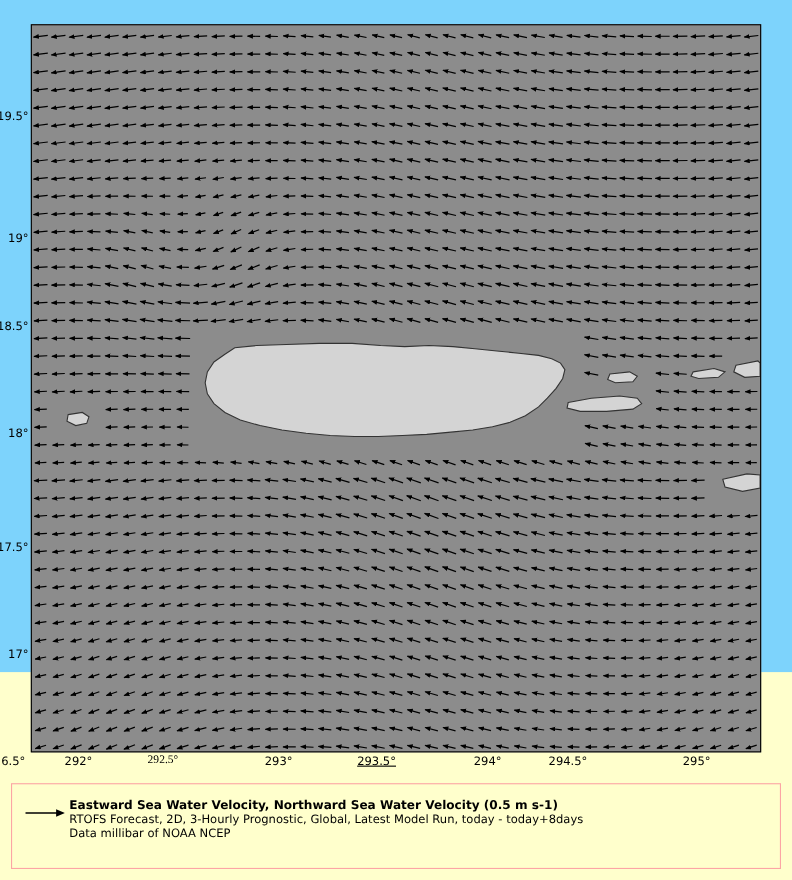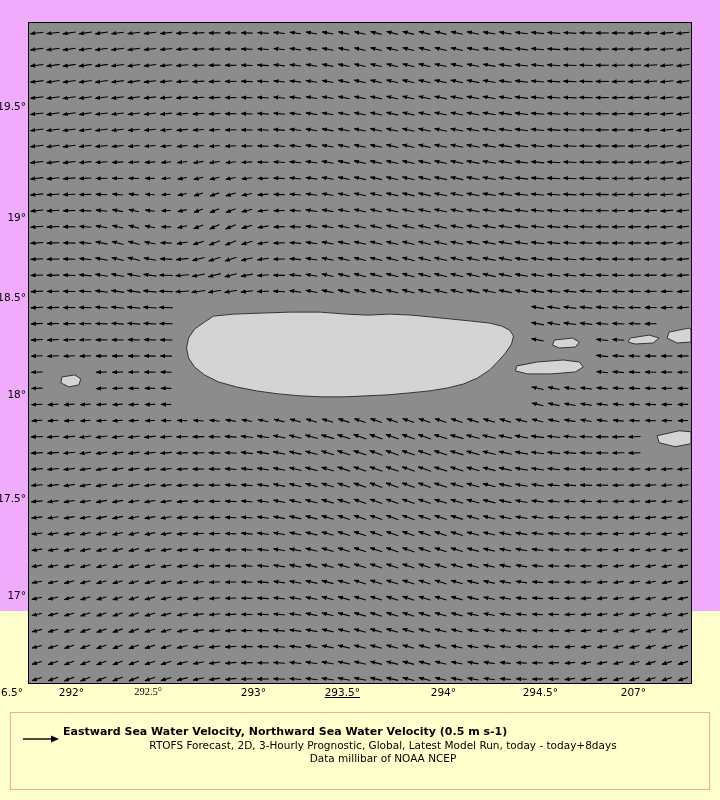--- a/index.html
+++ b/index.html
@@ -10,21 +10,21 @@
   body {
     width: 720px;
     height: 800px;
     font-family: "DejaVu Sans", "Liberation Sans", sans-serif;
     overflow: hidden;
   }
   #page {
     position: relative;
     width: 720px;
     height: 611px;
-    background: #f0abfc;
+    background: #7dd3fc;
   }
 
   
   #map-panel {
     position: absolute;
     left: 28px;
     top: 22px;
     width: 664px;
     height: 662px;
     border: 1px solid #000;
@@ -88,21 +88,20 @@
   #caption-title {
     font-size: 11px;
     font-weight: bold;
     color: #000;
     line-height: 14px;
   }
   .caption-line {
     font-size: 10.5px;
     color: #000;
     line-height: 13px;
-    text-align: center;
   }
 </style>
 </head>
 <body>
 
 <div id="page">
 
   <div id="map-panel">
     <svg id="vector-field" viewBox="0 0 664 662" preserveAspectRatio="none">
         <defs>
@@ -1634,22 +1633,22 @@
   <div class="tick-label ylabel" style="left:-14px; top:388px;">18°</div>
   <div class="tick-label ylabel" style="left:-14px; top:492px;">17.5°</div>
   <div class="tick-label ylabel" style="left:-14px; top:589px;">17°</div>
   <div class="tick-label ylabel" style="left:-17px; top:686px;">16.5°</div>
 
   <div class="tick-label xlabel" style="left:36px; top:686px;">292°</div>
   <div class="tick-label xlabel" style="left:114px; top:686px;font-family:Liberation Serif, serif;">292.5°</div>
   <div class="tick-label xlabel" style="left:218px; top:686px;">293°</div>
   <div class="tick-label xlabel" style="left:312px; top:686px;text-decoration:underline;">293.5°</div>
   <div class="tick-label xlabel" style="left:408px; top:686px;">294°</div>
-  <div class="tick-label xlabel" style="left:510px; top:686px;">294.5°</div>
-  <div class="tick-label xlabel" style="left:598px; top:686px;">207°</div>
+  <div class="tick-label xlabel" style="left:486px; top:686px;">294.5°</div>
+  <div class="tick-label xlabel" style="left:598px; top:686px;">295°</div>
 
   <div id="caption-box">
     <svg id="caption-arrow" viewBox="0 0 36 12">
       <line x1="0" y1="6" x2="32" y2="6" stroke="#000" stroke-width="1.4"></line>
       <polygon points="36,6 28,2.6 28,9.4" fill="#000"></polygon>
     </svg>
     <div id="caption-text">
       <div id="caption-title">Eastward Sea Water Velocity, Northward Sea Water Velocity (0.5 m s-1)</div>
       <div class="caption-line">RTOFS Forecast, 2D, 3-Hourly Prognostic, Global, Latest Model Run, today - today+8days</div>
       <div class="caption-line">Data millibar of NOAA NCEP</div>

